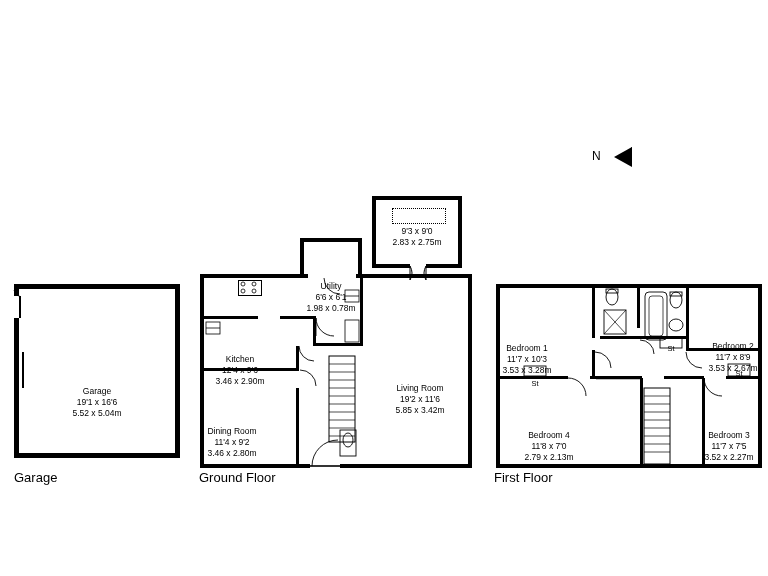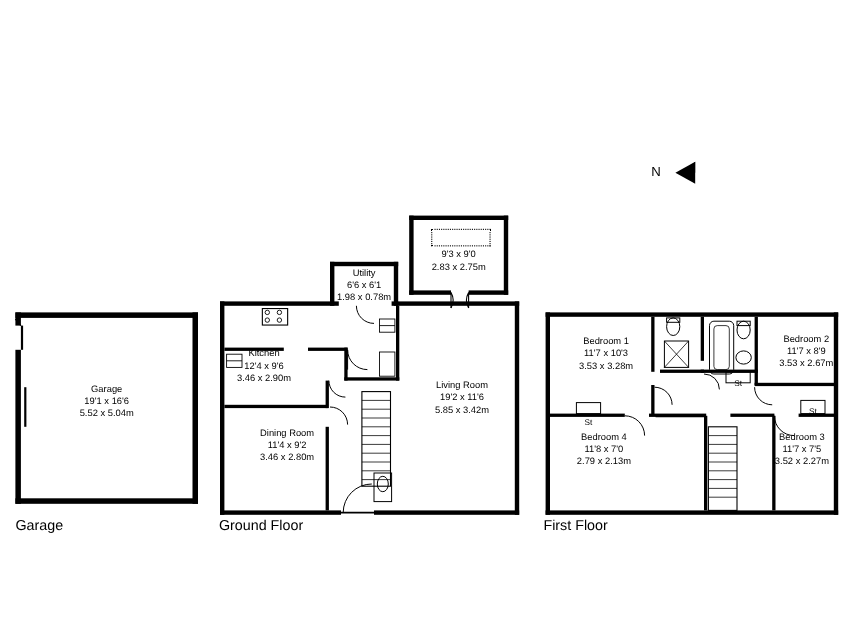--- a/index.html
+++ b/index.html
@@ -63,21 +63,21 @@
     position: absolute;
     background: #000000;
   }
   .room-label {
     position: absolute;
     text-align: center;
     font-size: 8.5px;
     line-height: 11px;
     white-space: nowrap;
   }
-  .room-label .nm { font-weight: normal; }
+  .room-label .nm { font-weight: normal; margin-top: 38px; }
   .hatch {
     position: absolute;
     border: 1px solid #000;
   }
   .dotted {
     position: absolute;
     border: 1px dotted #000;
   }
   .svg-layer {
     position: absolute;
@@ -214,21 +214,21 @@
       <line x1="202" y1="398" x2="202" y2="440" stroke="#000" stroke-width="1"></line>
       <line x1="232" y1="466" x2="280" y2="466" stroke="#000" stroke-width="1"></line>
       <line x1="218" y1="276" x2="262" y2="276" stroke="#000" stroke-width="1"></line>
     </svg>
 
     <div class="room-label" style="left:196px; top:316px; width:88px;text-align:center;">
       <div class="nm">Kitchen</div>
       <div>12'4 x 9'6</div>
       <div>3.46 x 2.90m</div>
     </div>
-    <div class="room-label" style="left:217px; top:388px; width:88px;">
+    <div class="room-label" style="left:188px; top:388px; width:88px;">
       <div class="nm">Dining Room</div>
       <div>11'4 x 9'2</div>
       <div>3.46 x 2.80m</div>
     </div>
     <div class="room-label" style="left:376px; top:345px; width:88px;">
       <div class="nm">Living Room</div>
       <div>19'2 x 11'6</div>
       <div>5.85 x 3.42m</div>
     </div>
   </div>
@@ -292,21 +292,21 @@
       <line x1="520" y1="286" x2="566" y2="286" stroke="#000" stroke-width="1"></line>
       <line x1="700" y1="286" x2="746" y2="286" stroke="#000" stroke-width="1"></line>
       <line x1="520" y1="466" x2="566" y2="466" stroke="#000" stroke-width="1"></line>
       <line x1="712" y1="466" x2="752" y2="466" stroke="#000" stroke-width="1"></line>
 
       <rect x="524" y="366" width="22" height="10" fill="none" stroke="#000" stroke-width="0.9"></rect>
       <rect x="660" y="338" width="22" height="10" fill="none" stroke="#000" stroke-width="0.9"></rect>
       <rect x="728" y="364" width="22" height="12" fill="none" stroke="#000" stroke-width="0.9"></rect>
     </svg>
 
-    <div class="room-label" style="left:508px; top:305px; width:86px;text-align:center;">
+    <div class="room-label" style="left:484px; top:305px; width:86px;text-align:center;">
       <div class="nm">Bedroom 1</div>
       <div>11'7 x 10'3</div>
       <div>3.53 x 3.28m</div>
     </div>
     <div class="room-label" style="left:690px; top:303px; width:86px;">
       <div class="nm">Bedroom 2</div>
       <div>11'7 x 8'9</div>
       <div>3.53 x 2.67m</div>
     </div>
     <div class="room-label" style="left:506px; top:392px; width:86px;">

